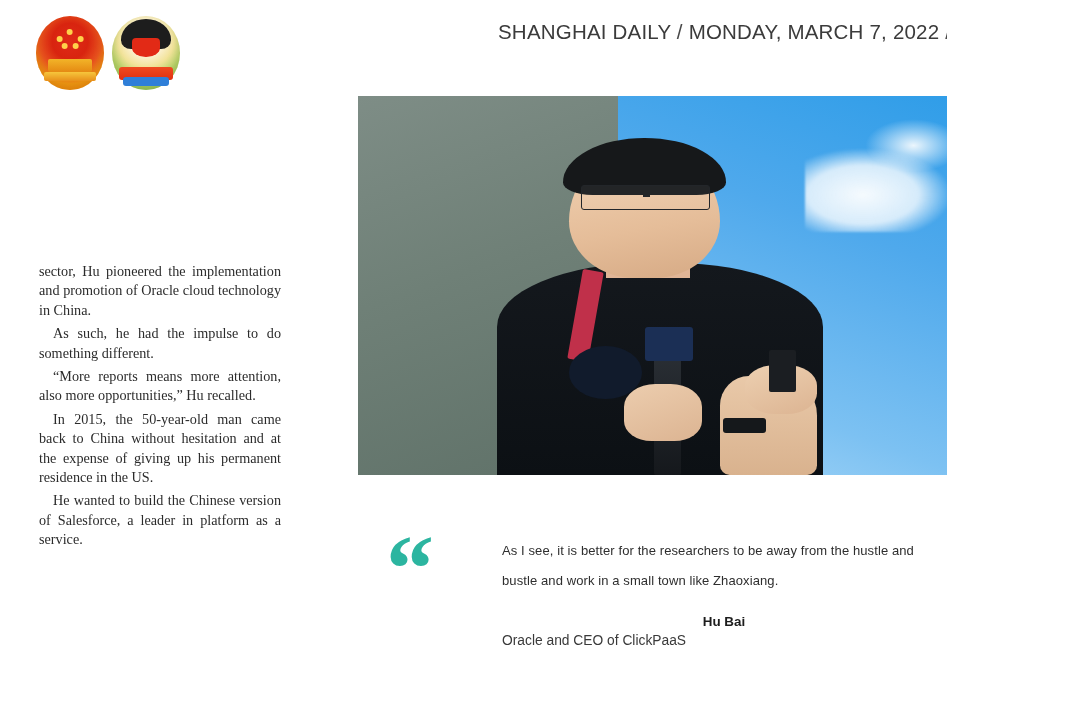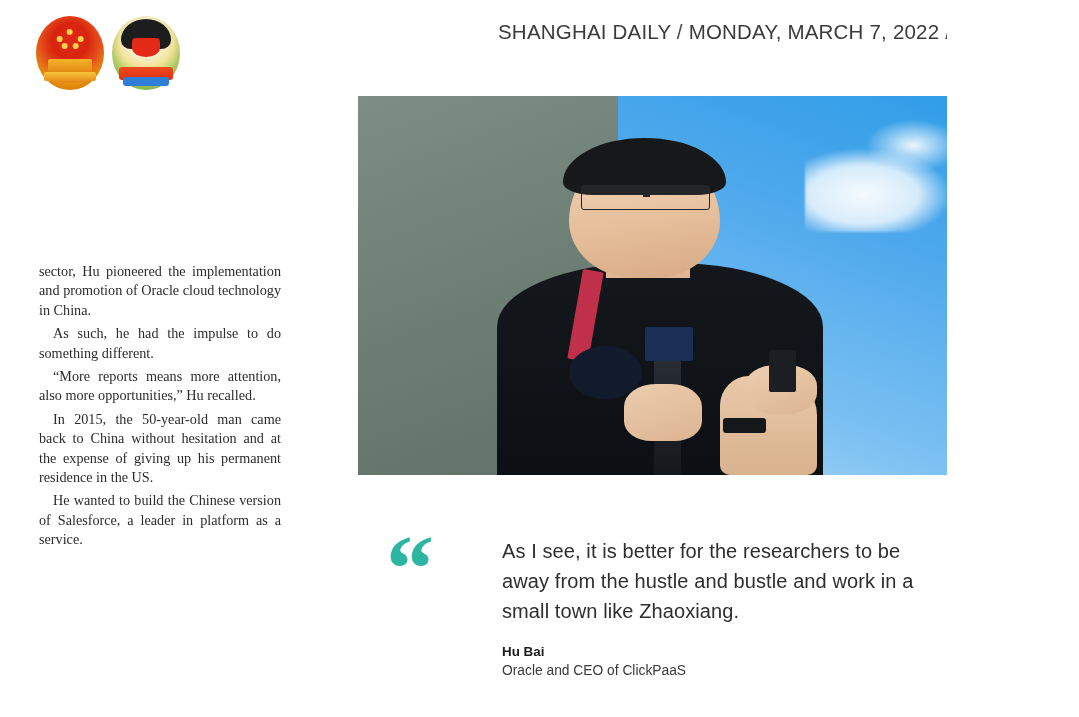--- a/index.html
+++ b/index.html
@@ -354,33 +354,34 @@
     line-height: 62px;
     color: #2cb5a0;
     font-weight: bold;
     letter-spacing: -4px;
     user-select: none;
   }
   .quote-body {
     margin-left: 116px;
   }
   .quote-text {
-    font-size: 20px;
+    font-size: 13px;
     line-height: 30px;
     color: #2e2e2e;
     letter-spacing: .1px;
   }
   .quote-attrib {
     margin-top: 17px;
   }
   .quote-name {
     font-size: 13.4px;
     font-weight: bold;
     color: #1c1c1c;
     line-height: 18px;
+    text-align: center;
   }
   .quote-role {
     font-size: 13.8px;
     color: #3a3a3a;
     line-height: 19px;
   }
 </style>
 </head>
 <body>
 

